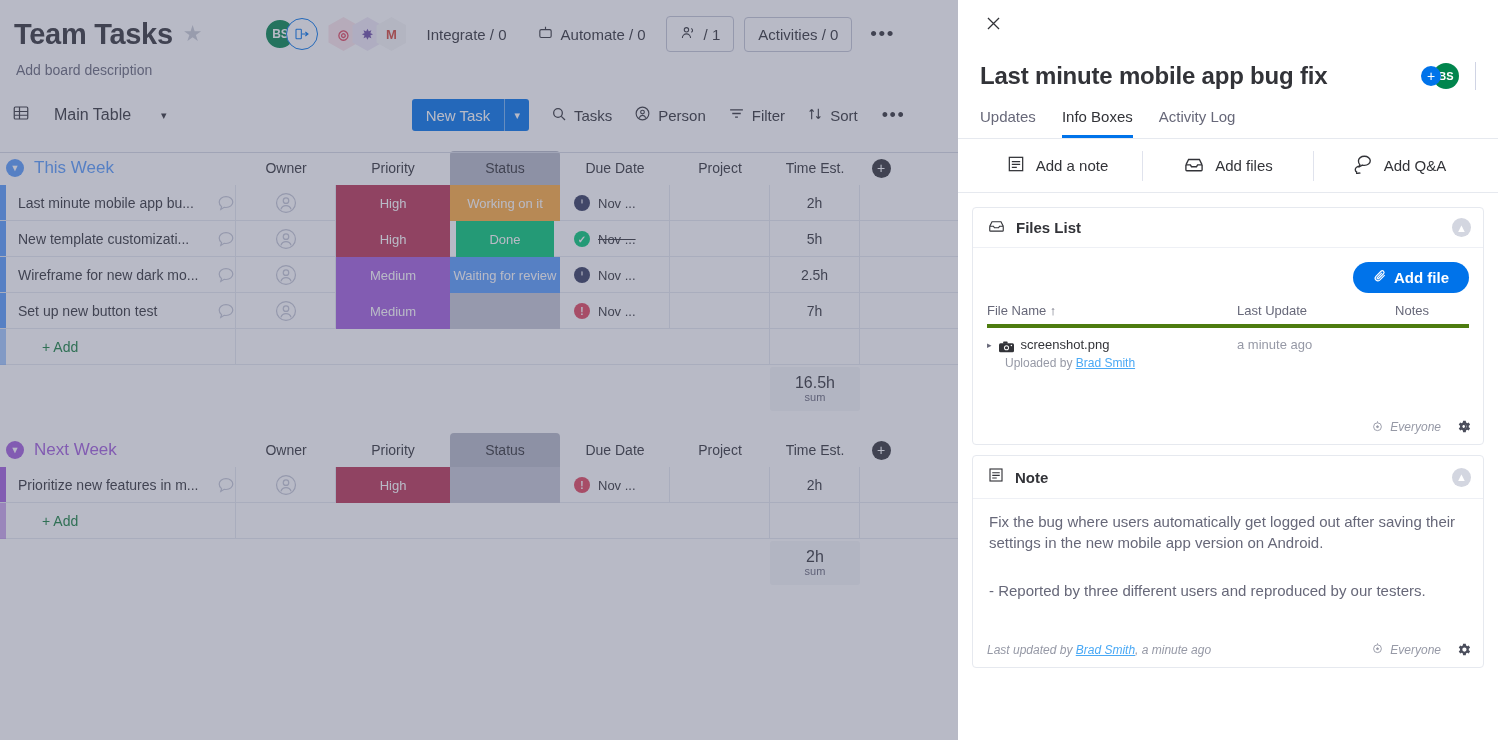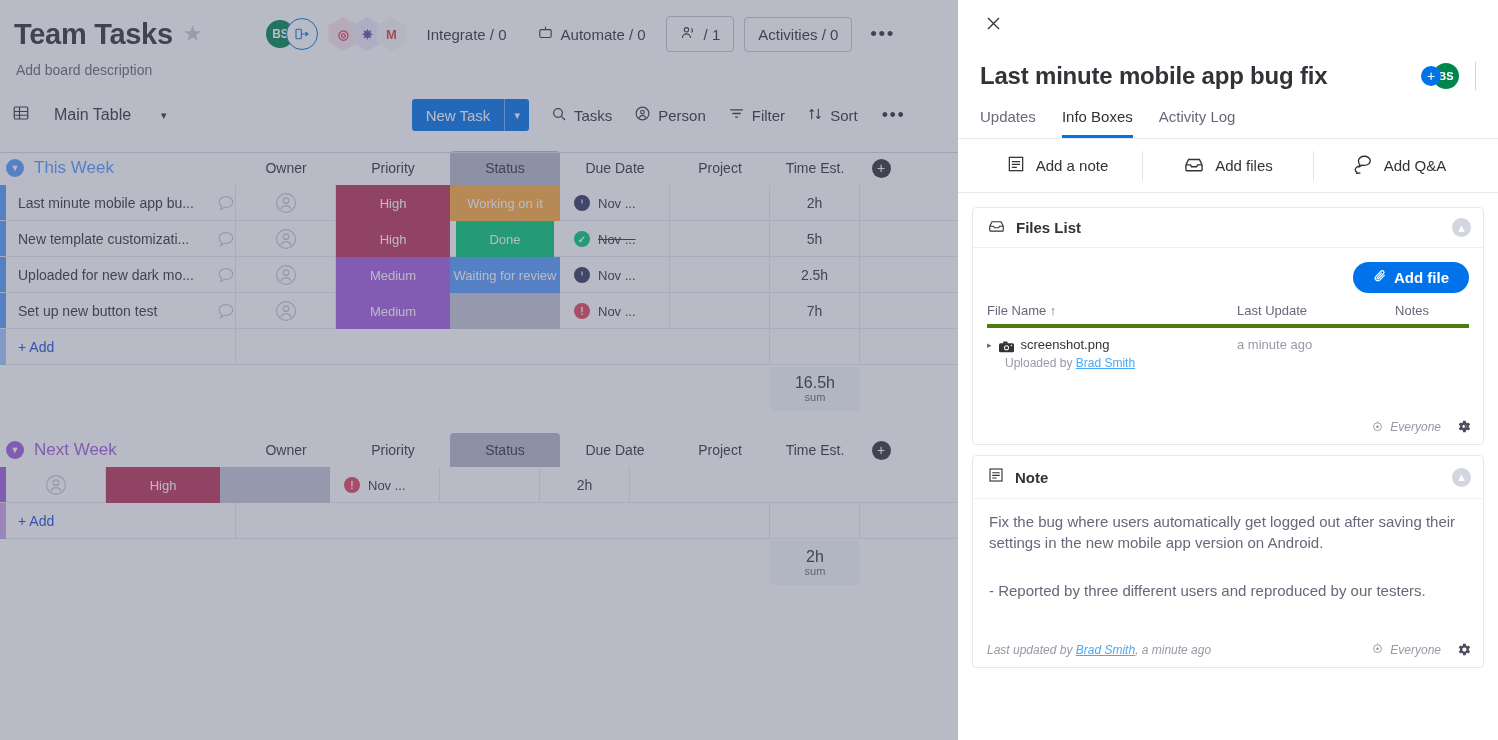--- a/index.html
+++ b/index.html
@@ -135,21 +135,21 @@
   }
   .date-cell { justify-content: flex-start; padding-left: 14px; gap: 8px; }
   .date-dot { width: 16px; height: 16px; border-radius: 50%; flex:none;
     display:flex;align-items:center;justify-content:center;color:#fff;font-size:10px;font-weight:700;}
   .date-txt { font-size: 13px; color: #323338; }
   .date-txt.done { text-decoration: line-through; }
 
   .add-row { display: flex; align-items: center; height: 36px; background: #fff; border-bottom: 1px solid #e6e9ef; }
   .add-row .lead { width: 6px; height: 36px; flex: none; opacity: .55; }
   .add-row .txt {
-    font-size: 14px; color: #1d4ed8; padding-left: 12px;
+    font-size: 14px; color: #15803d; padding-left: 36px;
     border-right: 1px solid #e6e9ef; height:36px; display:flex; align-items:center;
     flex: none;
   }
   .add-row .filler { height: 36px; border-right: 1px solid #e6e9ef; flex: none; }
 
   .sum-row { display: flex; height: 44px; margin-top: 2px; }
   .sum-box {
     display: flex; flex-direction: column; align-items: center; justify-content: center;
     background: #f5f6f8; border-radius: 3px; height: 44px;
   }
@@ -447,21 +447,21 @@
                 <span class="date-dot" style="background:#00c875">✓</span>
                 <span class="date-txt done">Nov ...</span>
               </div>
               <div class="cell" style="width:100px"></div>
               <div class="cell" style="width:90px">5h</div>
               <div class="cell" style="width:42px;border-right:none"></div>
             </div>
             <div class="row">
               <div class="lead" style="background:#579bfc"></div>
               <div class="cell name" style="width:230px">
-                <span class="txt">Uploaded for new dark mo...</span>
+                <span class="txt">Wireframe for new dark mo...</span>
                 <span class="bubble"><svg width="18" height="16" viewBox="0 0 22 20" fill="none" stroke="#c3c6d4" stroke-width="1.5">
                     <path d="M11 2c4.9 0 8.5 3 8.5 6.8S15.9 15.6 11 15.6c-.8 0-1.6-.1-2.3-.2L4.5 18l1-3.4C3.4 13.3 2.5 11.2 2.5 8.8 2.5 5 6.1 2 11 2z"></path>
                   </svg></span>
               </div>
               <div class="cell" style="width:100px">
                 <span class="owner-ava"><svg width="22" height="22" viewBox="0 0 24 24" fill="none" stroke="#c3c6d4" stroke-width="1.3">
                     <circle cx="12" cy="12" r="10.3"></circle>
                     <circle cx="12" cy="9.5" r="3"></circle>
                     <path d="M6.4 19c.9-2.7 3-4.1 5.6-4.1s4.7 1.4 5.6 4.1"></path>
                   </svg></span>
@@ -541,20 +541,26 @@
             <div class="hdr-cell" style="width:110px">Due Date</div>
             <div class="hdr-cell" style="width:100px">Project</div>
             <div class="hdr-cell" style="width:90px">Time Est.</div>
             <div class="plus-col">
               <span class="plus-icon">+</span>
             </div>
           </div>
           <div class="tbl">
             <div class="row">
               <div class="lead" style="background:#a25ddc"></div>
+              <div class="cell name" style="width:230px">
+                <span class="txt">Prioritize new features in m...</span>
+                <span class="bubble"><svg width="18" height="16" viewBox="0 0 22 20" fill="none" stroke="#c3c6d4" stroke-width="1.5">
+                    <path d="M11 2c4.9 0 8.5 3 8.5 6.8S15.9 15.6 11 15.6c-.8 0-1.6-.1-2.3-.2L4.5 18l1-3.4C3.4 13.3 2.5 11.2 2.5 8.8 2.5 5 6.1 2 11 2z"></path>
+                  </svg></span>
+              </div>
               <div class="cell" style="width:100px">
                 <span class="owner-ava"><svg width="22" height="22" viewBox="0 0 24 24" fill="none" stroke="#c3c6d4" stroke-width="1.3">
                     <circle cx="12" cy="12" r="10.3"></circle>
                     <circle cx="12" cy="9.5" r="3"></circle>
                     <path d="M6.4 19c.9-2.7 3-4.1 5.6-4.1s4.7 1.4 5.6 4.1"></path>
                   </svg></span>
               </div>
               <div class="cell" style="width:114px;padding:0;border-right:none">
                 <span class="status-chip" style="background:#bb3354">High</span>
               </div>

